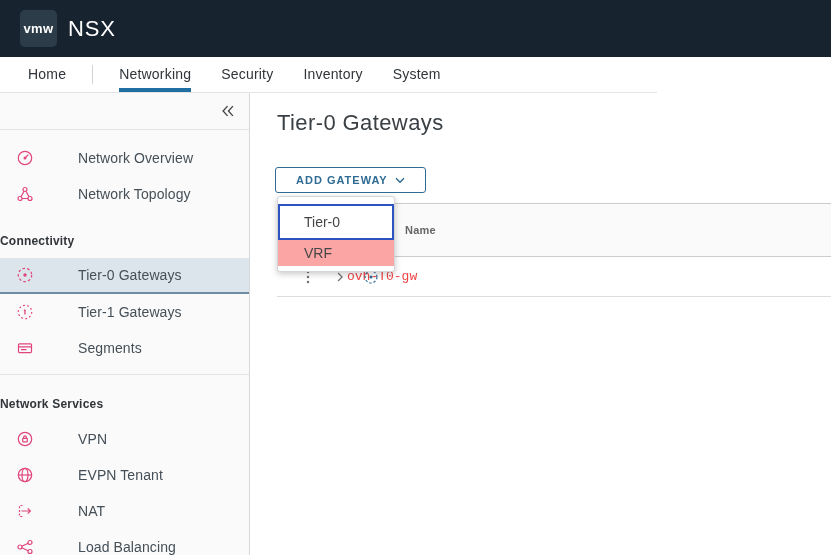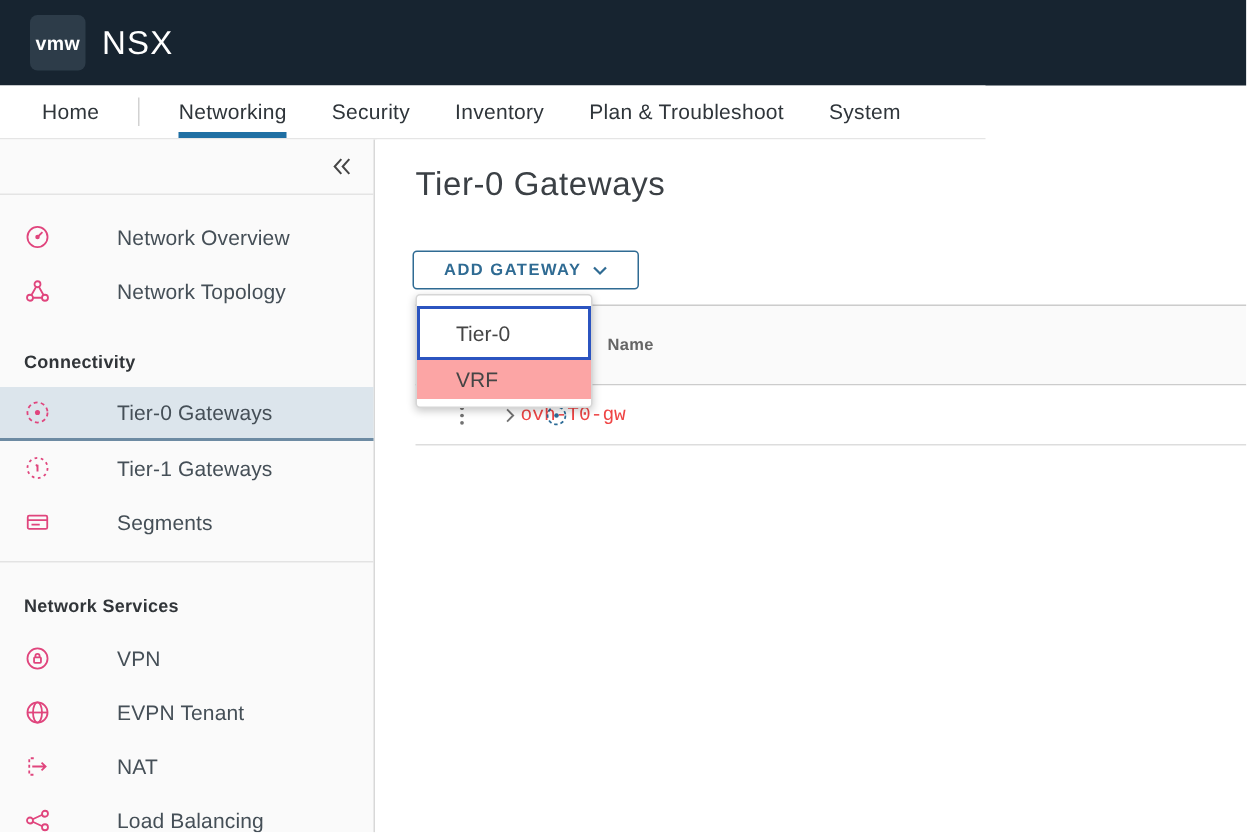--- a/index.html
+++ b/index.html
@@ -71,21 +71,21 @@
     padding-left: 16px; font-size: 14px; color: #454f57;
     cursor: pointer; letter-spacing: 0.1px; gap: 32px;
   }
   .side-item .icn { width: 18px; height: 18px; margin-right: 12px; flex: 0 0 auto; display: flex; }
   .side-item.selected {
     background: #dce5ec;
     border-bottom: 2px solid #6d8ba3;
   }
   .side-section {
     font-size: 12px; font-weight: bold; color: #313539;
-    padding-left: 16px; margin-top: 18px; margin-bottom: 6px;
+    padding-left: 0; margin-top: 18px; margin-bottom: 6px;
     height: 22px; display: flex; align-items: center; letter-spacing: 0.2px;
   }
   .side-divider { height: 1px; background: #e3e3e3; margin: 8px 0 0 0; }
 
   
   .main {
     position: absolute; left: 251px; top: 93px; width: 580px; height: 462px;
     background: #fff;
   }
   .page-title {
@@ -161,23 +161,20 @@
     <div class="nav-tab active">
       <span>Networking</span>
     </div>
     <div class="nav-tab">
       <span>Security</span>
     </div>
     <div class="nav-tab">
       <span>Inventory</span>
     </div>
     <div class="nav-tab">
-      <span>Plan &amp; Troubleshoot</span>
-    </div>
-    <div class="nav-tab">
       <span>System</span>
     </div>
   </div>
 
   <div class="sidebar">
     <div class="sidebar-top">
       <div class="collapse-btn">
         <svg width="16" height="16" viewBox="0 0 18 18" fill="none" stroke="#454545" stroke-width="1.5">
           <path d="M8.5 3.5 L3.5 9 L8.5 14.5"></path>
             <path d="M14.5 3.5 L9.5 9 L14.5 14.5"></path>

